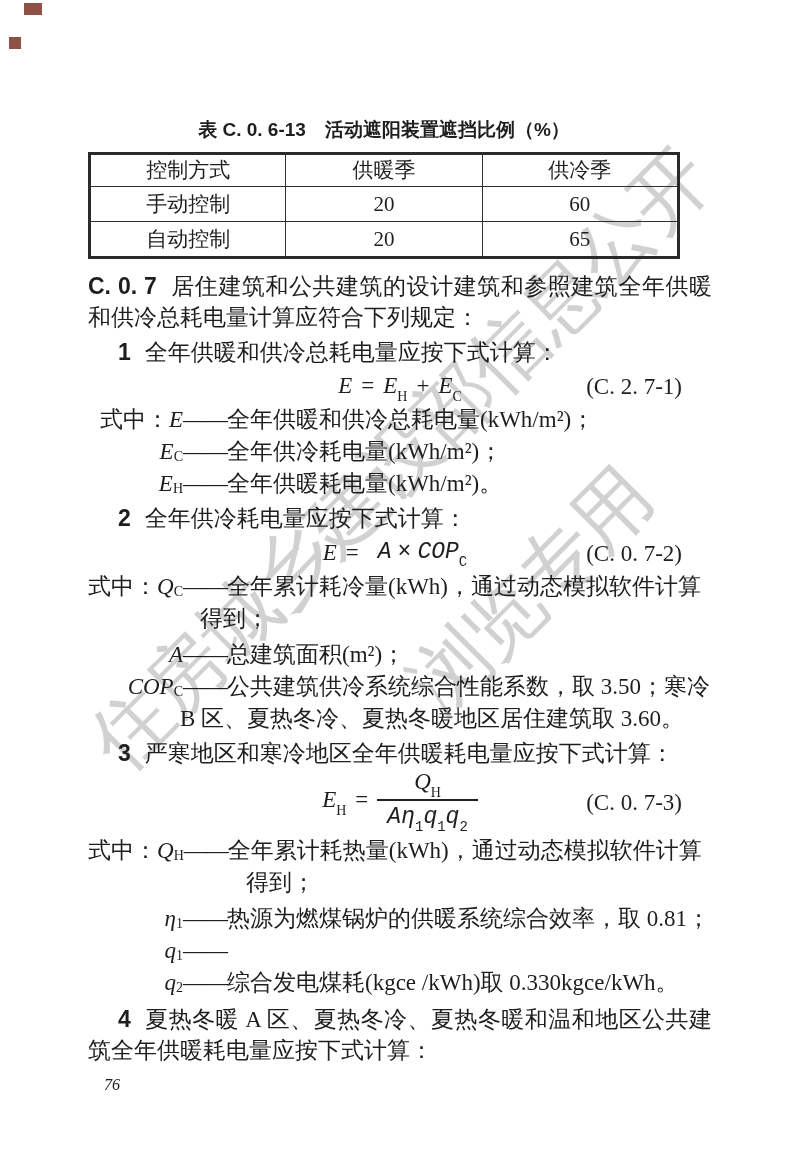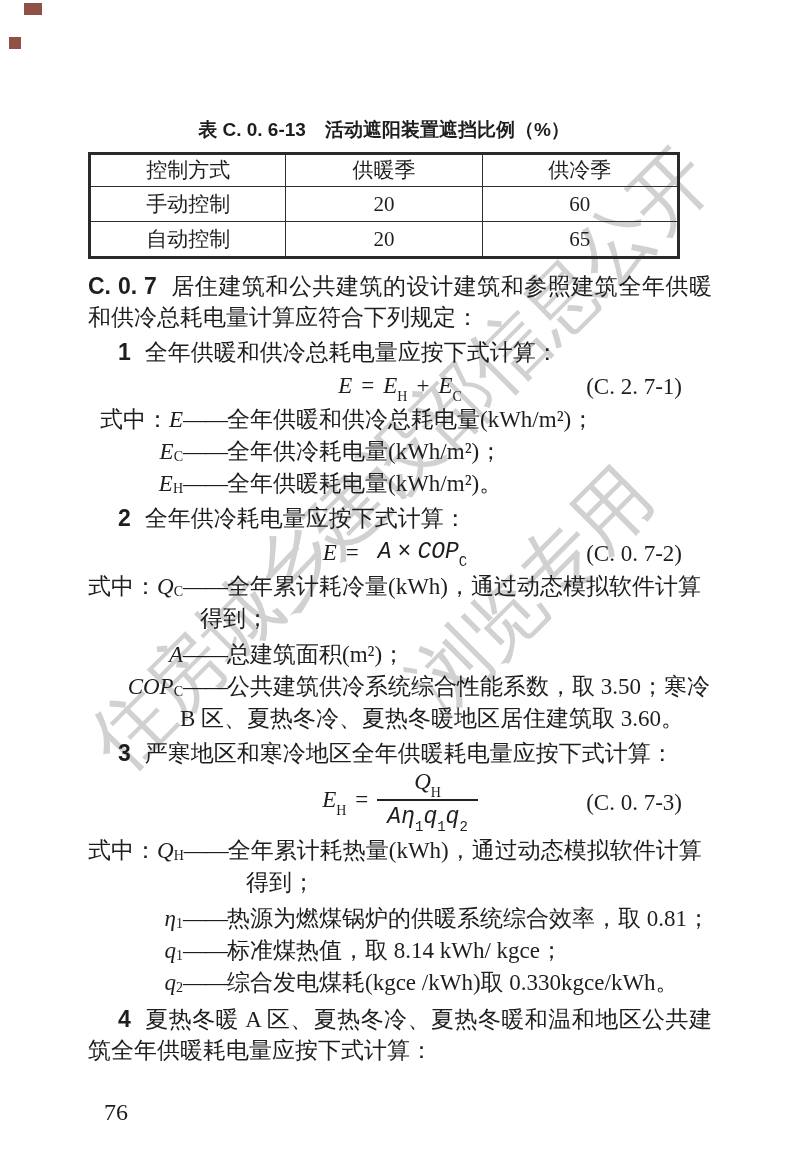--- a/index.html
+++ b/index.html
@@ -44,21 +44,21 @@
   .defs{margin-top:4px;}
   .def-line{display:flex;align-items:center;margin-top:2px;line-height:30px;}
   .gap{margin-top:6px;}
   .term-box{flex:0 0 95px;display:flex;justify-content:flex-end;align-items:baseline;white-space:nowrap;}
   .dash{flex:0 0 auto;letter-spacing:-1px;}
   .desc{flex:1 1 auto;white-space:nowrap;}
   .cont{line-height:30px;margin-top:2px;}
   .cont-1{padding-left:112px;}
   .cont-2{padding-left:158px;}
   .cont-3{padding-left:92px;font-family:Liberation Serif, serif;}
-  .pagenum{position:absolute;left:104px;top:1099px;font-size:24px;z-index:1;}
+  .pagenum{position:absolute;left:104px;top:1076px;font-style:italic;font-size:16px;z-index:1;}
 </style>
 </head>
 <body>
 
 <div class="page">
 
   <div class="watermark">
     <div>住房城乡建设部信息公开</div>
     <div>浏览专用</div>
   </div>
@@ -189,21 +189,20 @@
           </span>
         <span class="dash">——</span>
         <span class="desc">热源为燃煤锅炉的供暖系统综合效率，取 0.81；</span>
       </div>
       <div class="def-line">
         <span class="term-box">
             <span class="var">q</span>
             <sub>1</sub>
           </span>
         <span class="dash">——</span>
-        <span class="desc">标准煤热值，取 8.14 kWh/ kgce；</span>
       </div>
       <div class="def-line">
         <span class="term-box">
             <span class="var">q</span>
             <sub>2</sub>
           </span>
         <span class="dash">——</span>
         <span class="desc">综合发电煤耗(kgce /kWh)取 0.330kgce/kWh。</span>
       </div>
     </div>

